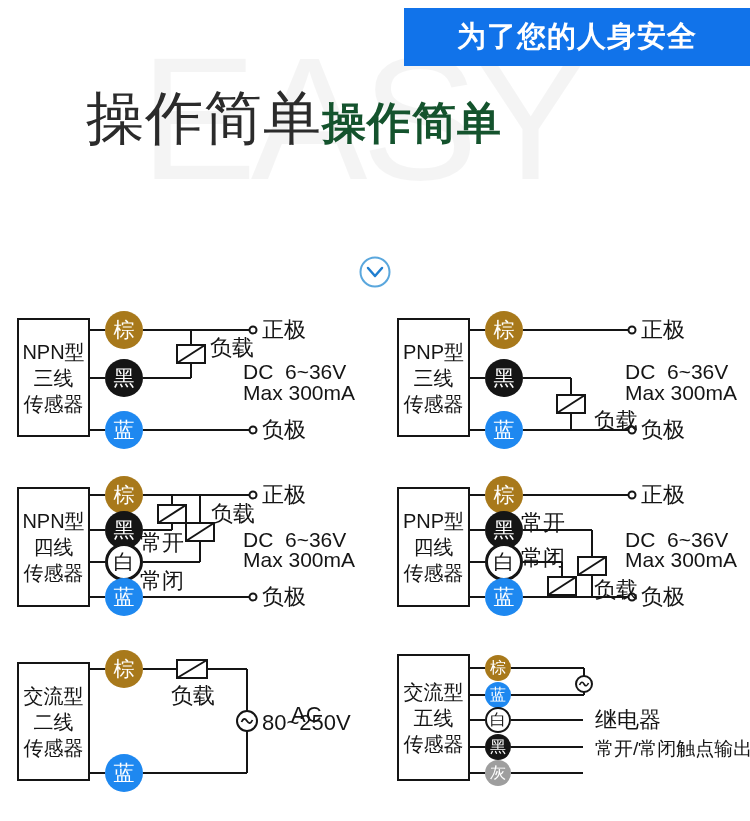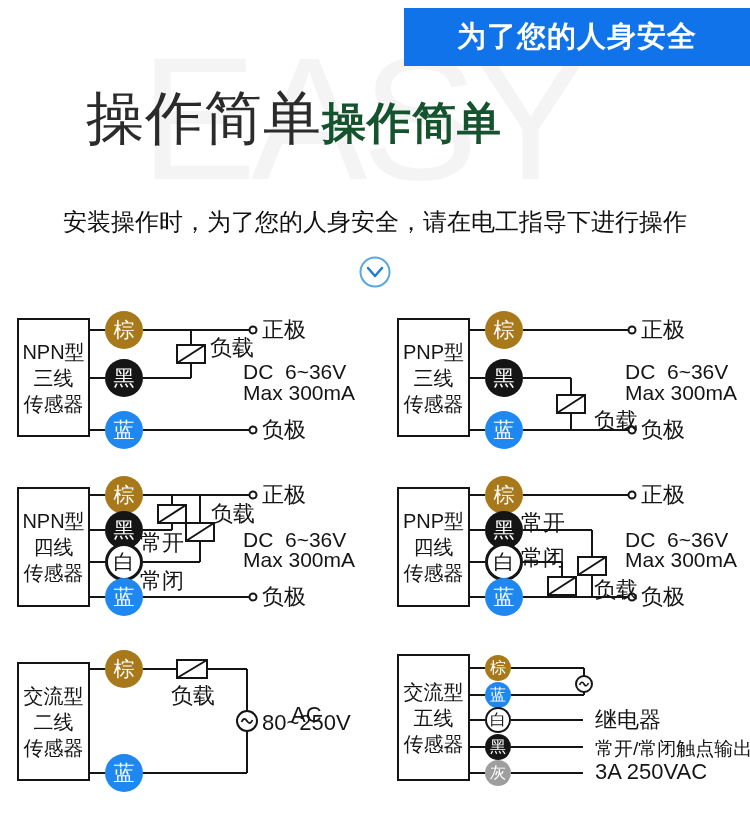--- a/index.html
+++ b/index.html
@@ -40,21 +40,20 @@
 <div class="page">
 
   <div class="watermark">EASY</div>
 
   <div class="banner">
     <span>为了您的人身安全</span>
   </div>
 
   <div class="title"><span class="t-normal">操作简单</span><span class="t-accent">操作简单</span></div>
 
-  <div class="subtitle">安装操作时，为了您的人身安全，请在电工指导下进行操作</div>
 
   <svg class="chevron" width="34" height="34" viewBox="0 0 34 34">
     <circle cx="17" cy="17" r="14.5" fill="none" stroke="#5aa7dd" stroke-width="2"></circle>
     <polyline points="10,13 17,21 24,13" fill="none" stroke="#1f7ed0" stroke-width="2.5" stroke-linecap="round" stroke-linejoin="round"></polyline>
   </svg>
 
   <div class="d" style="left:10px;top:310px;">
     <svg class="wires" width="360" height="145" viewBox="0 0 360 145">
       <g stroke="#151515" stroke-width="2" fill="none">
         <path d="M80 20 H95 M80 68 H95 M80 120 H95"></path>
@@ -238,16 +237,15 @@
       <span>五线</span>
       <span>传感器</span>
     </div>
     <div class="wc sm c-brown" style="top:7px;">棕</div>
     <div class="wc sm c-blue" style="top:34px;">蓝</div>
     <div class="wc sm c-white" style="top:59px;border-width:2.5px;">白</div>
     <div class="wc sm c-black" style="top:86px;">黑</div>
     <div class="wc sm c-gray" style="top:112px;">灰</div>
     <div class="lbl" style="left:205px;top:60px;">继电器</div>
     <div class="lbl narrow" style="left:205px;top:89px;">常开/常闭触点输出</div>
-    <div class="lbl" style="left:205px;top:112px;">3A 250VAC</div>
   </div>
 
 </div>
 
 </body></html>

